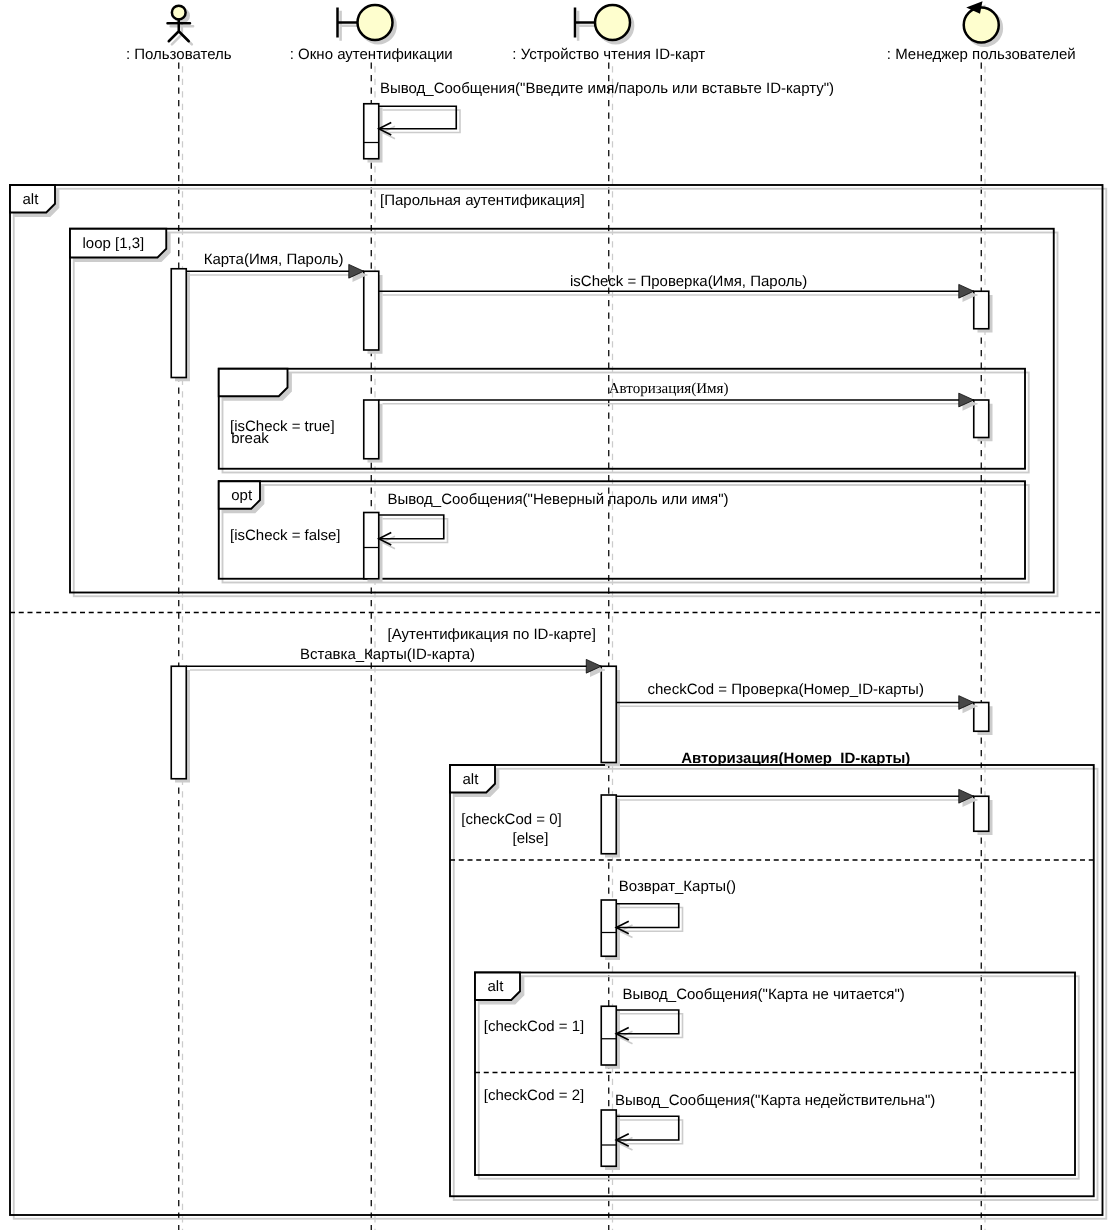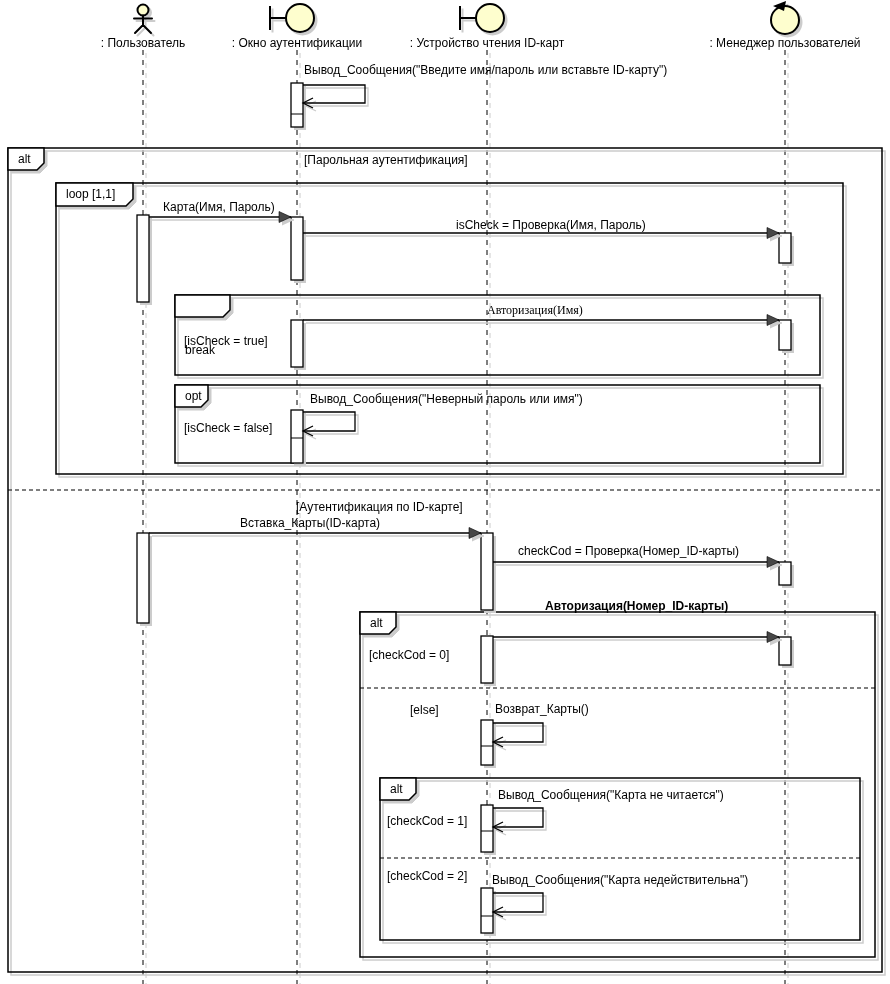--- a/index.html
+++ b/index.html
@@ -142,29 +142,29 @@
       <circle cx="490" cy="18" r="14" fill="#fefece" stroke="#000000" stroke-width="2"></circle>
       <path d="M460,6 V30 M460,18 H476" fill="none" stroke="#000000" stroke-width="2"></path>
       <circle cx="787.5" cy="22.5" r="14" fill="#cccccc" stroke="#cccccc" stroke-width="2"></circle>
       <polygon points="775.5,8.5 788.5,3.5 786.5,13.5" fill="#cccccc"></polygon>
       <circle cx="785" cy="20" r="14" fill="#fefece" stroke="#000000" stroke-width="2"></circle>
       <polygon points="773,6 786,1 784,11" fill="#000000"></polygon>
     </svg>
   <div id="labels">
       <div class="lbl" style="left: 18px; top: 152px;">alt</div>
       <div class="lbl" style="left: 304px; top: 153px;">[Парольная аутентификация]</div>
-      <div class="lbl" style="left: 296px; top: 500px;">[Аутентификация по ID-карте]</div>
-      <div class="lbl" style="left: 66px; top: 187px;">loop [1,1]</div>
+      <div class="lbl" style="left: 310px; top: 500px;">[Аутентификация по ID-карте]</div>
+      <div class="lbl" style="left: 66px; top: 187px;">loop [1,3]</div>
       <div class="lbl" style="left: 185px; top: 299px; margin-top: 44px;">break</div>
       <div class="lbl" style="left: 184px; top: 334px;">[isCheck = true]</div>
       <div class="lbl" style="left: 185px; top: 389px;">opt</div>
       <div class="lbl" style="left: 184px; top: 421px;">[isCheck = false]</div>
       <div class="lbl" style="left: 370px; top: 616px;">alt</div>
       <div class="lbl" style="left: 369px; top: 648px;">[checkCod = 0]</div>
-      <div class="lbl" style="left: 368px; top: 703px; padding-left: 42px;">[else]</div>
+      <div class="lbl" style="left: 368px; top: 663px; padding-left: 42px;">[else]</div>
       <div class="lbl" style="left: 390px; top: 782px;">alt</div>
       <div class="lbl" style="left: 387px; top: 814px;">[checkCod = 1]</div>
       <div class="lbl" style="left: 387px; top: 869px;">[checkCod = 2]</div>
       <div class="lbl" style="left: 304px; top: 63px;">Вывод_Сообщения("Введите имя/пароль или вставьте ID-карту")</div>
       <div class="lbl" style="left: 163px; top: 200px;">Карта(Имя, Пароль)</div>
       <div class="lbl" style="left: 440px; top: 218px; margin-left: 16px;">isCheck = Проверка(Имя, Пароль)</div>
       <div class="lbl" style="left: 487px; top: 303px; font-family: Liberation Serif, serif;">Авторизация(Имя)</div>
       <div class="lbl" style="left: 310px; top: 392px;">Вывод_Сообщения("Неверный пароль или имя")</div>
       <div class="lbl" style="left: 240px; top: 516px;">Вставка_Карты(ID-карта)</div>
       <div class="lbl" style="left: 518px; top: 544px;">checkCod = Проверка(Номер_ID-карты)</div>

